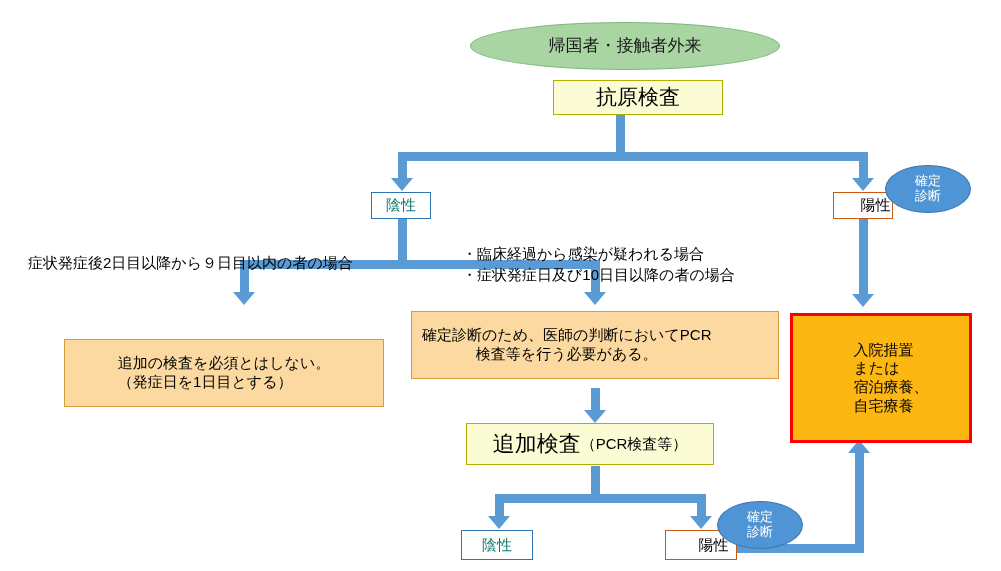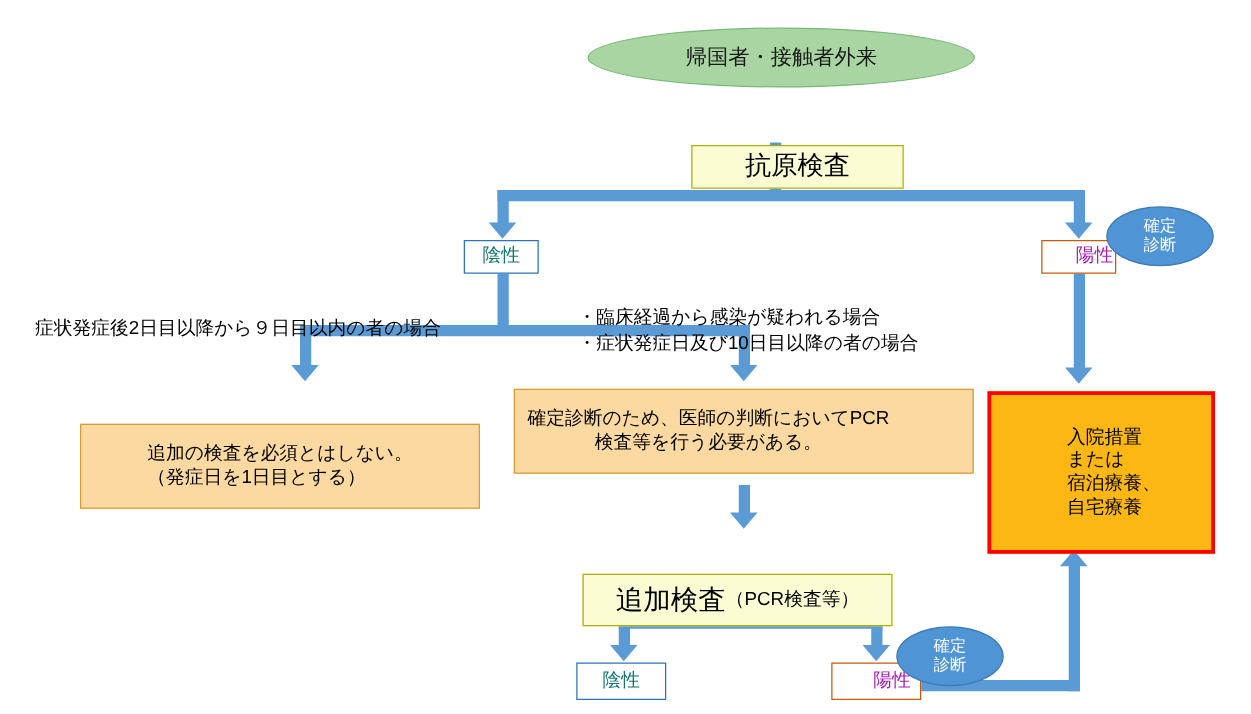--- a/index.html
+++ b/index.html
@@ -33,40 +33,39 @@
     background: #a8d5a2;
     border: 1px solid #7ab87a;
     color: #1a1a1a;
     font-size: 17px;
   }
   
   .box-yellow {
     background: #fbfbd4;
     border: 1px solid #b0b000;
     color: #000000;
-    margin-top: 36px;
   }
   
   .box-orange {
     background: #fbd9a0;
     border: 1px solid #d79b3a;
     color: #000000;
   }
   
   .box-blue-outline {
     background: #ffffff;
     border: 1px solid #2e75b6;
     color: #0f766e;
     font-size: 15px;
   }
   
   .box-orange-outline {
     background: #ffffff;
     border: 1px solid #c55a11;
-    color: #a21caf;
+    color: #000000;
     font-size: 15px;
     padding-left: 25px;
   }
   
   .box-red-border {
     background: #fcb712;
     border: 3px solid #ff0000;
     color: #000000;
     font-size: 15px;
   }

